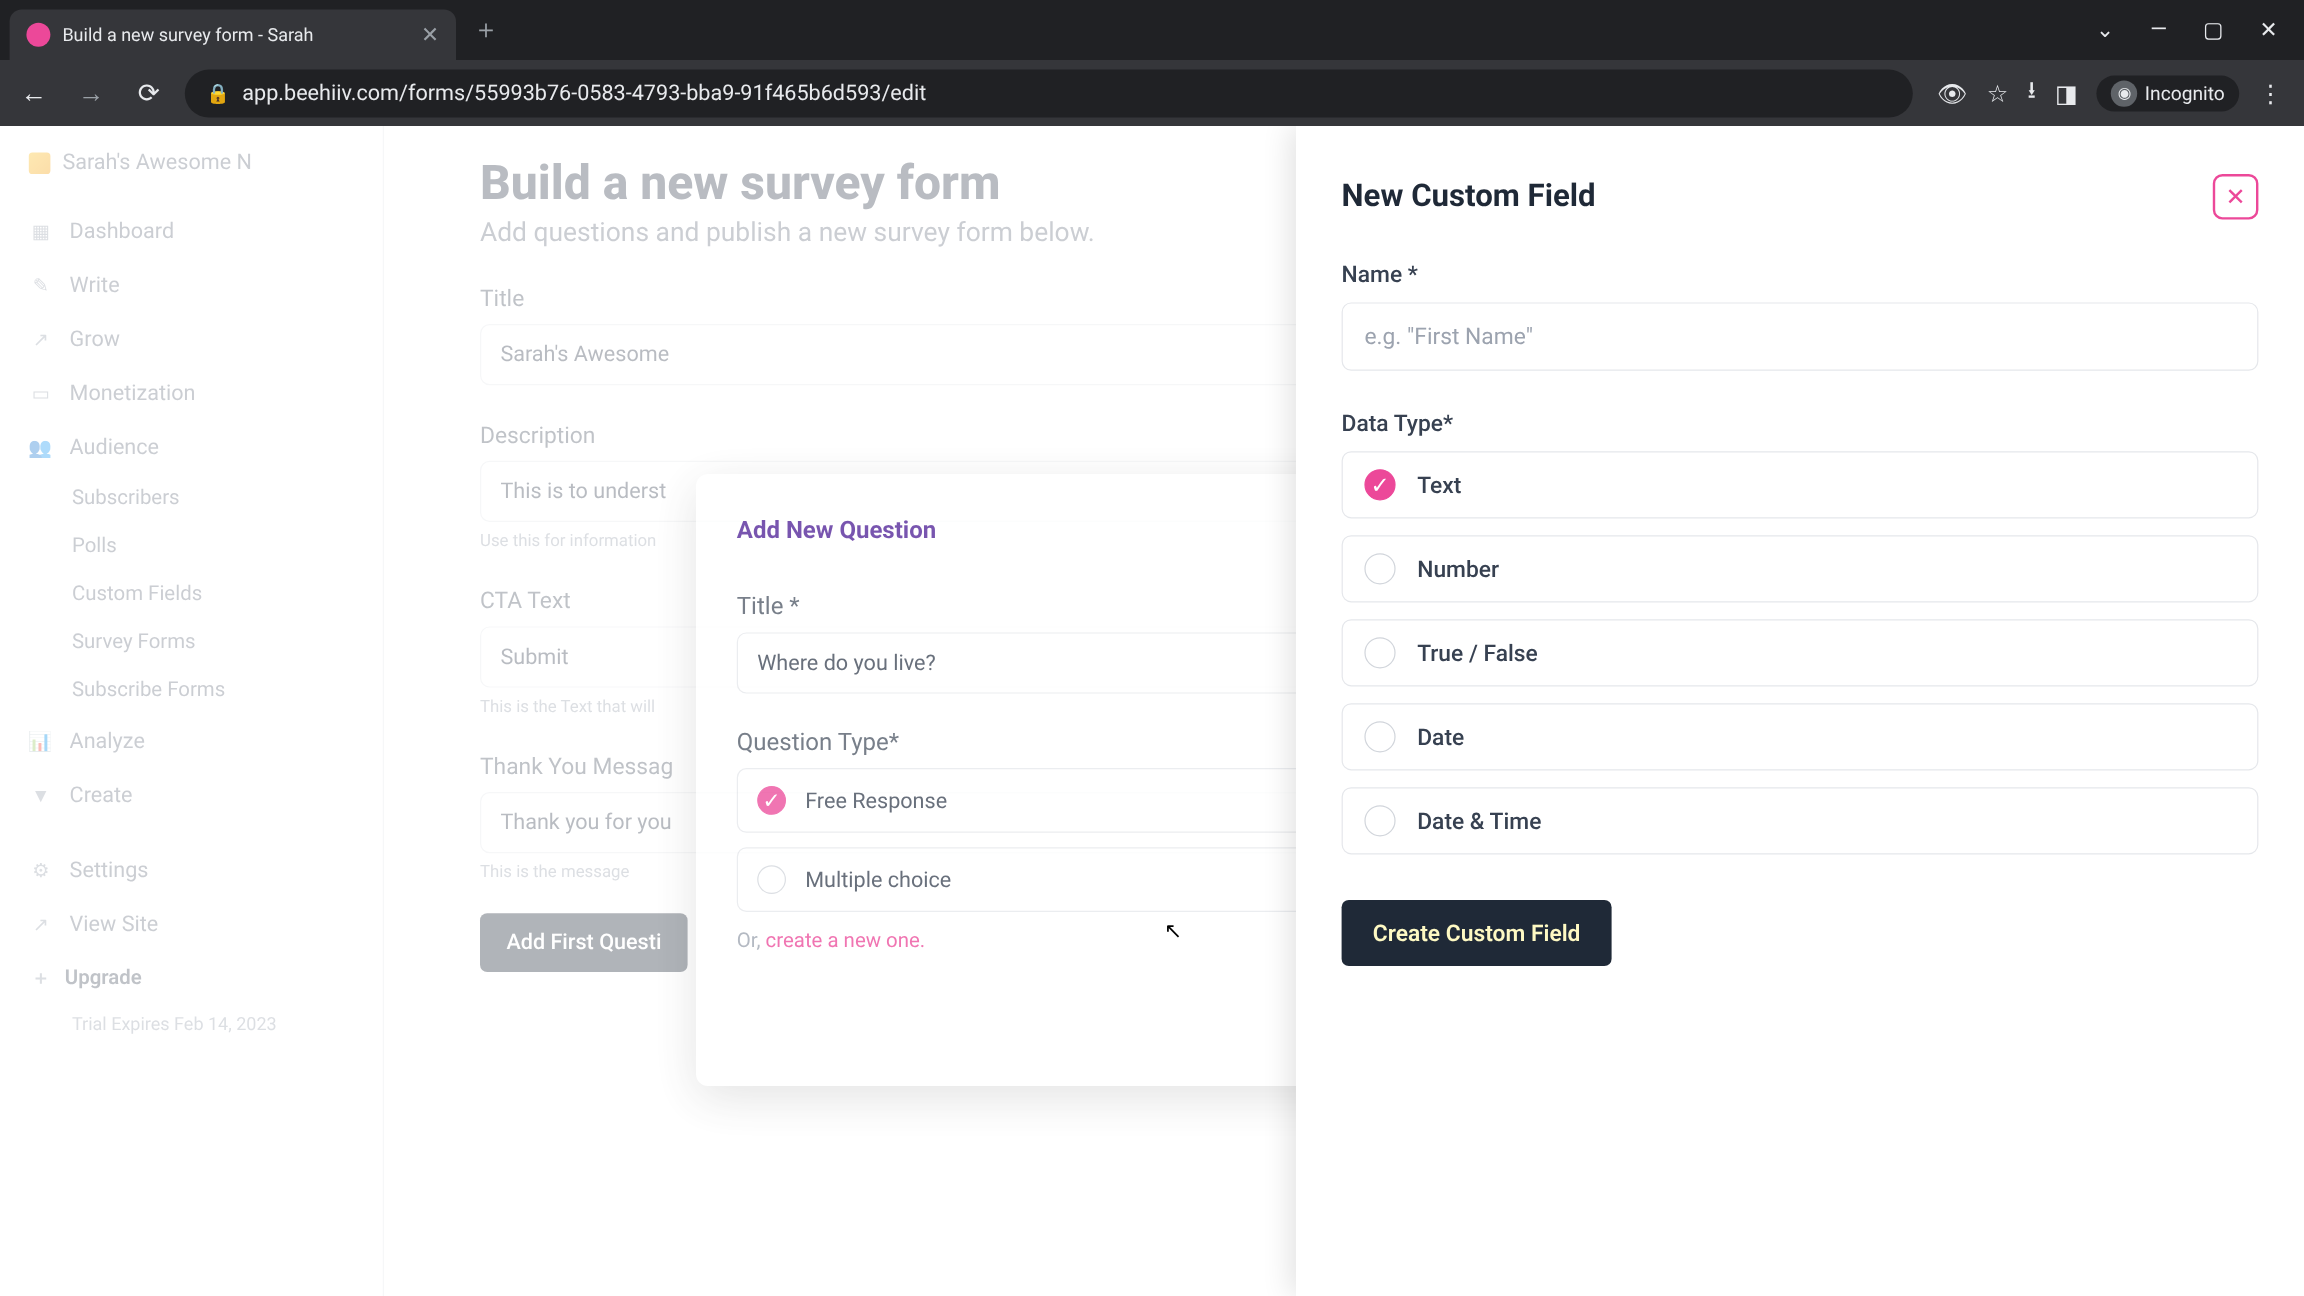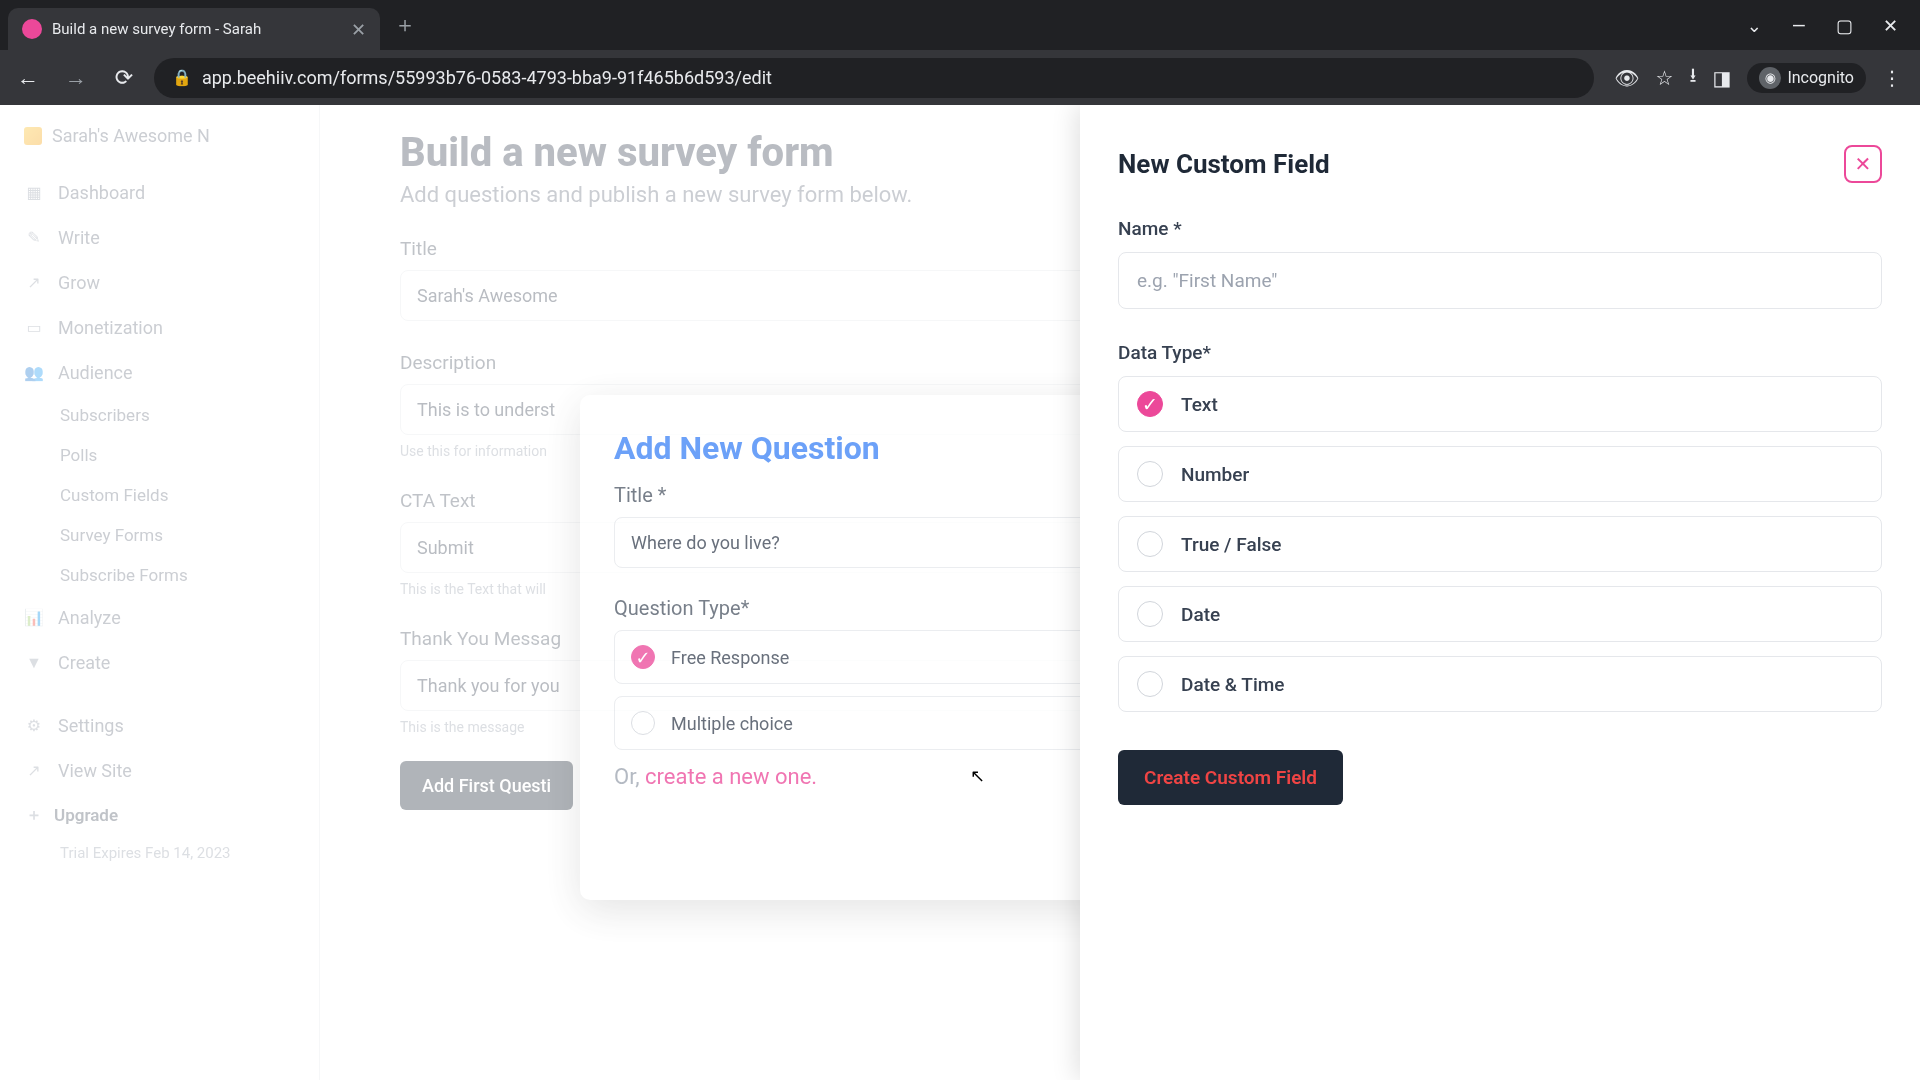--- a/index.html
+++ b/index.html
@@ -47,43 +47,43 @@
 .field-label { font-size: 19px; color: #4b5563; margin-bottom: 10px; }
 .field-input { width: 100%; border: 1px solid #e5e7eb; border-radius: 8px; padding: 14px 16px; font-size: 18px; color: #374151; background: #fff; }
 .hint { font-size: 14px; color: #9ca3af; margin-top: 8px; }
 .primary-btn { background: #1f2937; color: #fff; border: none; border-radius: 6px; padding: 14px 22px; font-size: 18px; font-weight: 500; cursor: pointer; margin-top: 26px; }
 
 
 .dim-overlay { position: absolute; inset: 0; background: rgba(255,255,255,0.65); pointer-events: none; }
 
 
 .mid-modal { position: absolute; left: 580px; top: 290px; width: 720px; background: #fff; border-radius: 10px; box-shadow: 0 10px 40px rgba(0,0,0,0.15); padding: 34px; opacity: 0.75; }
-.mid-title { font-size: 32px; font-weight: 700; color: #3b82f6; margin-bottom: 16px; }
+.mid-title { font-size: 20px; font-weight: 700; color: #4c1d95; margin-bottom: 40px; }
 .mid-label { font-size: 20px; color: #4b5563; margin-bottom: 10px; }
 .mid-input { width: 100%; border: 1px solid #e5e7eb; border-radius: 8px; padding: 14px 16px; font-size: 18px; color: #374151; }
 .qtype { border: 1px solid #e5e7eb; border-radius: 8px; padding: 14px 16px; display: flex; align-items: center; gap: 16px; margin-bottom: 12px; font-size: 18px; color: #374151; cursor: pointer; }
 .radio { width: 24px; height: 24px; border-radius: 50%; border: 1px solid #d1d5db; display: flex; align-items: center; justify-content: center; }
 .radio.checked { background: #ec4899; border-color: #ec4899; color: #fff; }
-.or-line { font-size: 22px; color: #9ca3af; margin-top: 14px; }
+.or-line { font-size: 17px; color: #9ca3af; margin-top: 14px; }
 .or-link { color: #ec4899; }
 .mid-footer { display: flex; justify-content: flex-end; gap: 12px; margin-top: 30px; }
 .cancel-btn { background: #fff; border: 1px solid #d1d5db; border-radius: 6px; padding: 12px 22px; font-size: 18px; color: #374151; cursor: pointer; }
 
 
 .drawer { position: absolute; right: 0; top: 0; bottom: 0; width: 840px; background: #fff; box-shadow: -4px 0 24px rgba(0,0,0,0.12); padding: 40px 38px; z-index: 10; }
 .drawer-header { display: flex; align-items: center; justify-content: space-between; margin-bottom: 34px; }
 .drawer-title { font-size: 26px; font-weight: 700; color: #1f2937; }
 .drawer-close { width: 38px; height: 38px; border: 2px solid #ec4899; border-radius: 8px; display: flex; align-items: center; justify-content: center; color: #ec4899; font-size: 20px; cursor: pointer; background: #fff; }
 .drawer-label { font-size: 19px; color: #374151; font-weight: 500; margin-bottom: 12px; }
 .drawer-input { width: 100%; border: 1px solid #e5e7eb; border-radius: 8px; padding: 16px 18px; font-size: 19px; }
 .drawer-input::placeholder { color: #9ca3af; }
 .dtype-group { margin-top: 32px; }
 .dtype-option { border: 1px solid #e5e7eb; border-radius: 8px; padding: 14px 18px; display: flex; align-items: center; gap: 18px; margin-bottom: 14px; font-size: 19px; color: #374151; font-weight: 500; cursor: pointer; }
 .dtype-option .radio { width: 26px; height: 26px; }
-.create-btn { background: #1f2937; color: #ef4444; border: none; border-radius: 6px; padding: 16px 26px; font-size: 19px; font-weight: 600; cursor: pointer; margin-top: 24px; }
+.create-btn { background: #1f2937; color: #fef9c3; border: none; border-radius: 6px; padding: 16px 26px; font-size: 19px; font-weight: 600; cursor: pointer; margin-top: 24px; }
 
 
 .scrollbar-stub { position: absolute; right: 0; top: 0; bottom: 0; width: 18px; background: #f1f1f1; }
 .scrollbar-thumb { position: absolute; right: 2px; top: 0; width: 14px; height: 140px; background: #c1c1c1; border-radius: 2px; }
 .scrollbar-arrow { position: absolute; left: 0; right: 0; height: 18px; display:flex; align-items:center; justify-content:center; color:#888; font-size:11px; }
 
 .cursor { position: absolute; left: 970px; top: 660px; font-size: 18px; color: #000; pointer-events: none; z-index: 5; }
 </style>
 </head>
 <body>

